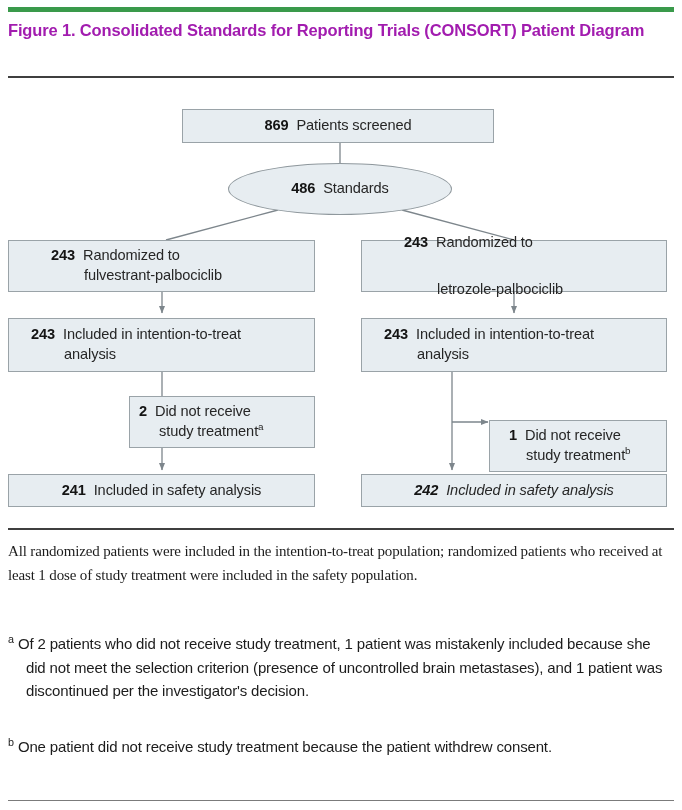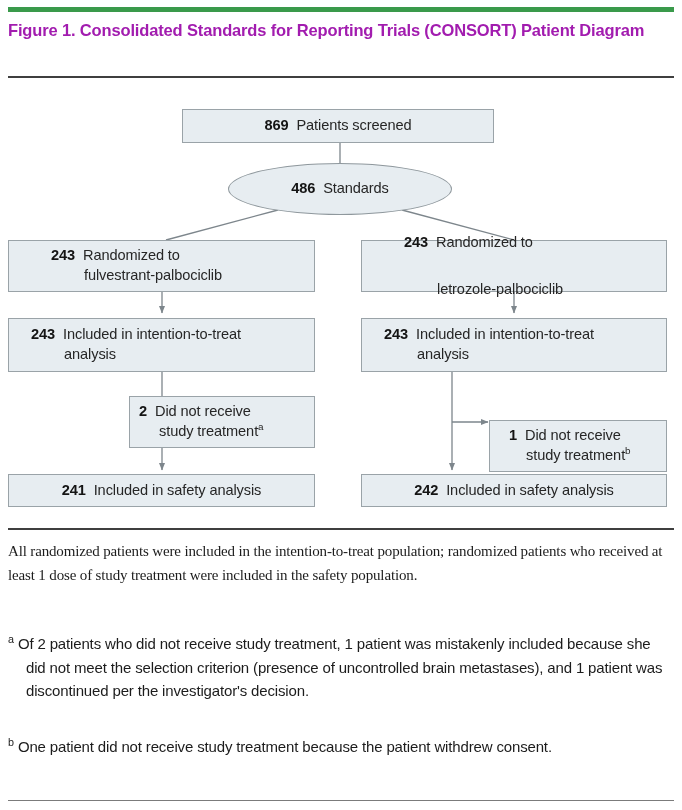--- a/index.html
+++ b/index.html
@@ -212,21 +212,21 @@
     </div>
 
     <div class="node" style="left:361px; top:318px; width:306px; height:54px; padding-left:22px;">
       <div class="node-inner"><b>243</b>&nbsp; <span>Included in intention-to-treat</span><br><span style="padding-left:33px; display:inline-block;">analysis</span></div>
     </div>
 
     <div class="node" style="left:489px; top:396px; width:178px; height:52px; padding-left:19px;margin-top:24px;">
       <div class="node-inner"><b>1</b>&nbsp; <span>Did not receive</span><br><span style="padding-left:17px; display:inline-block;"><span>study treatment</span><sup>b</sup></span></div>
     </div>
 
-    <div class="node center" style="left:361px; top:474px; width:306px; height:33px; justify-content:center;">
+    <div class="node center" style="left:361px; top:474px; width:306px; height:33px; justify-content:center;font-style:italic;">
       <div class="node-inner"><b>242</b>&nbsp; <span>Included in safety analysis</span></div>
     </div>
 
   </div>
 
   <div class="rule-dark" style="top:528px;"></div>
 
   <div class="caption" style="top:540px;">All randomized patients were included in the intention-to-treat population; randomized patients who received at least 1 dose of study treatment were included in the safety population.</div>
 
   <div class="footnote" style="top:632px;"><span class="mark">a</span> <span>Of 2 patients who did not receive study treatment, 1 patient was mistakenly included because she did not meet the selection criterion (presence of uncontrolled brain metastases), and 1 patient was discontinued per the investigator's decision.</span></div>

